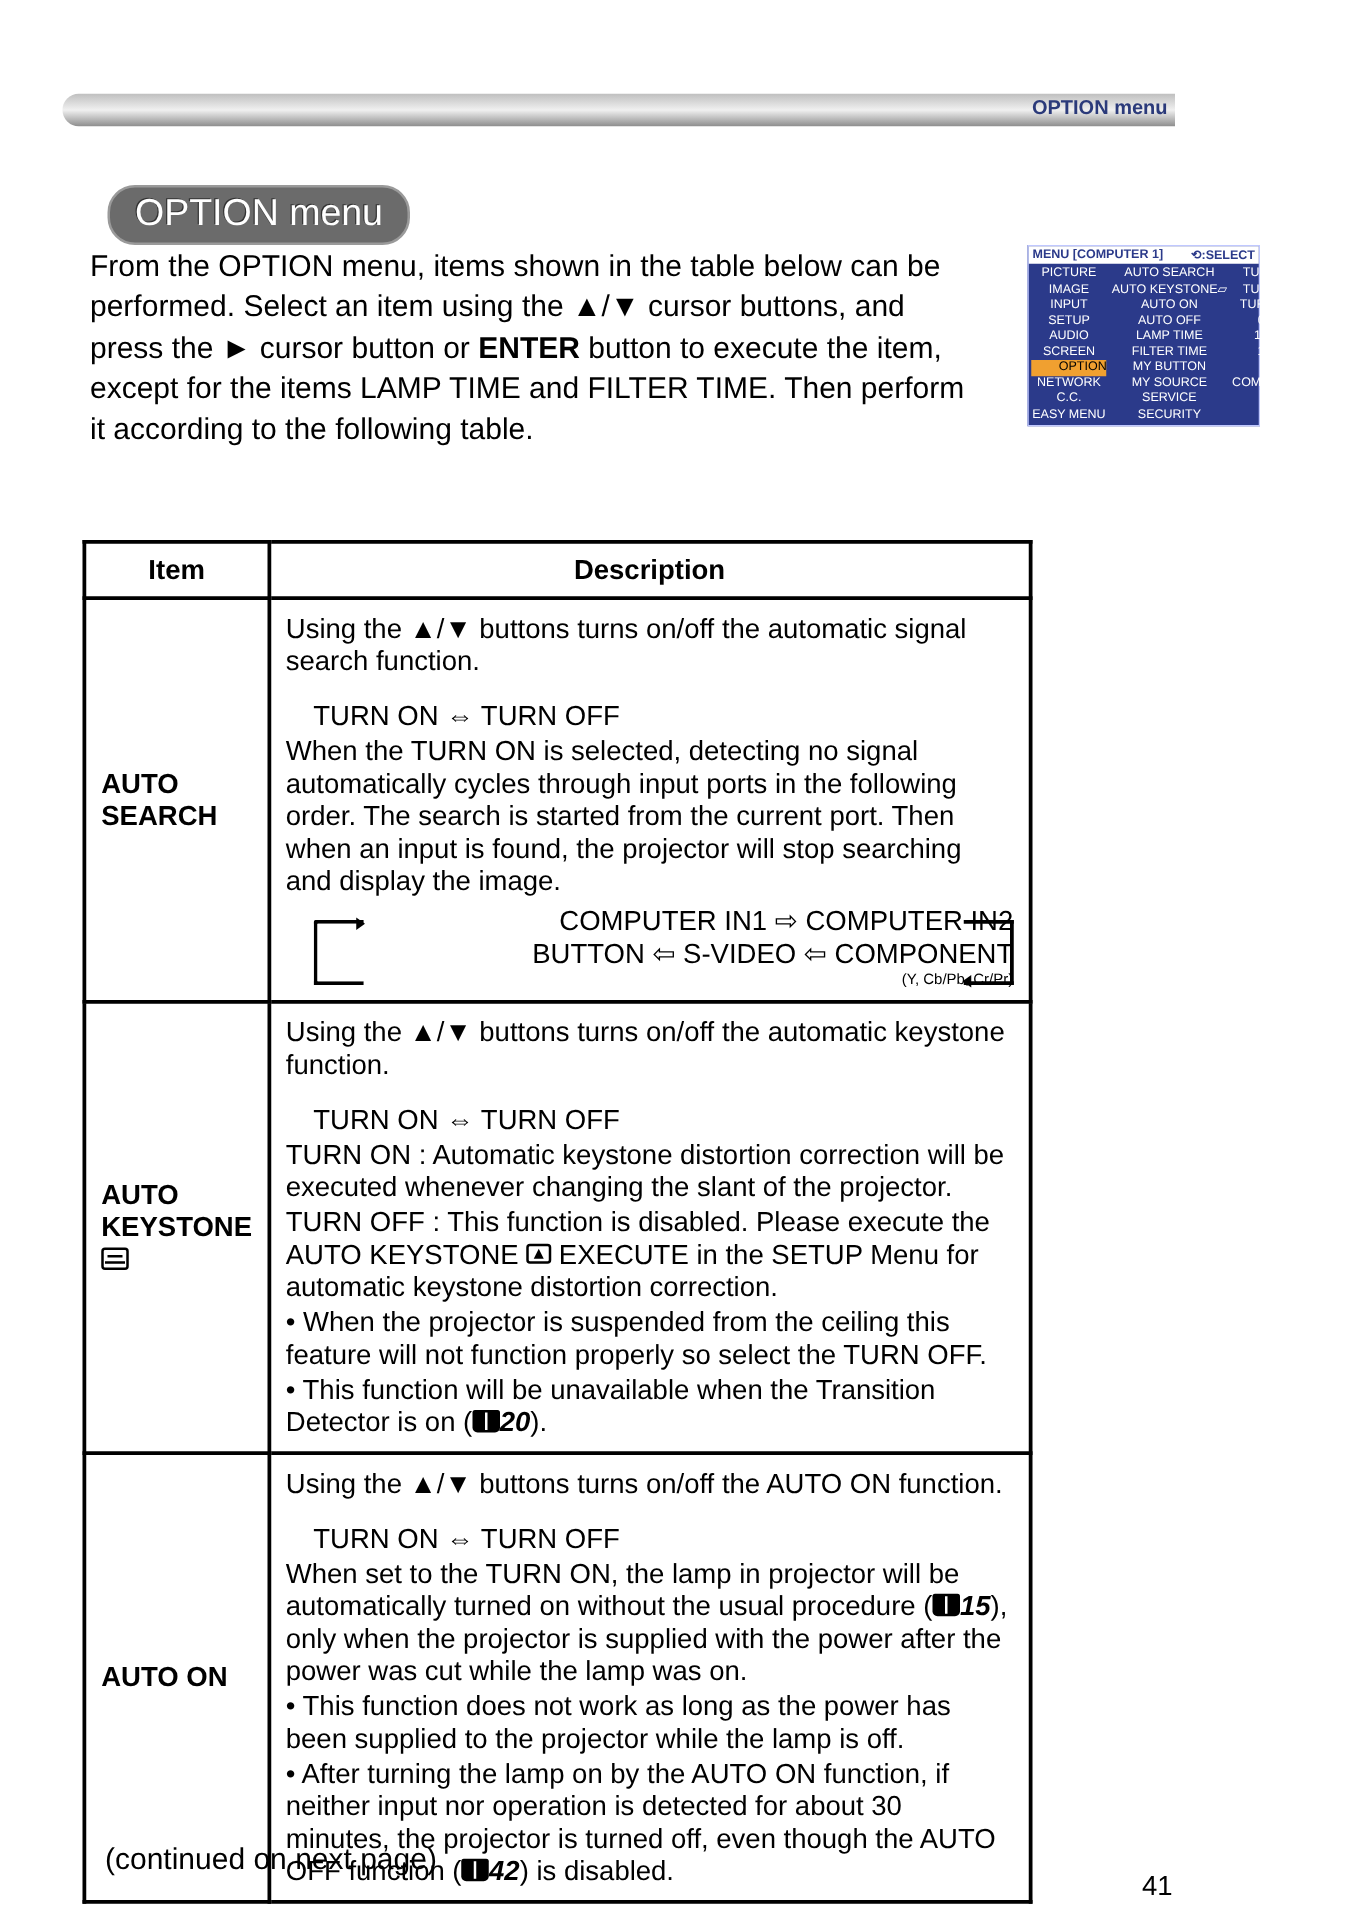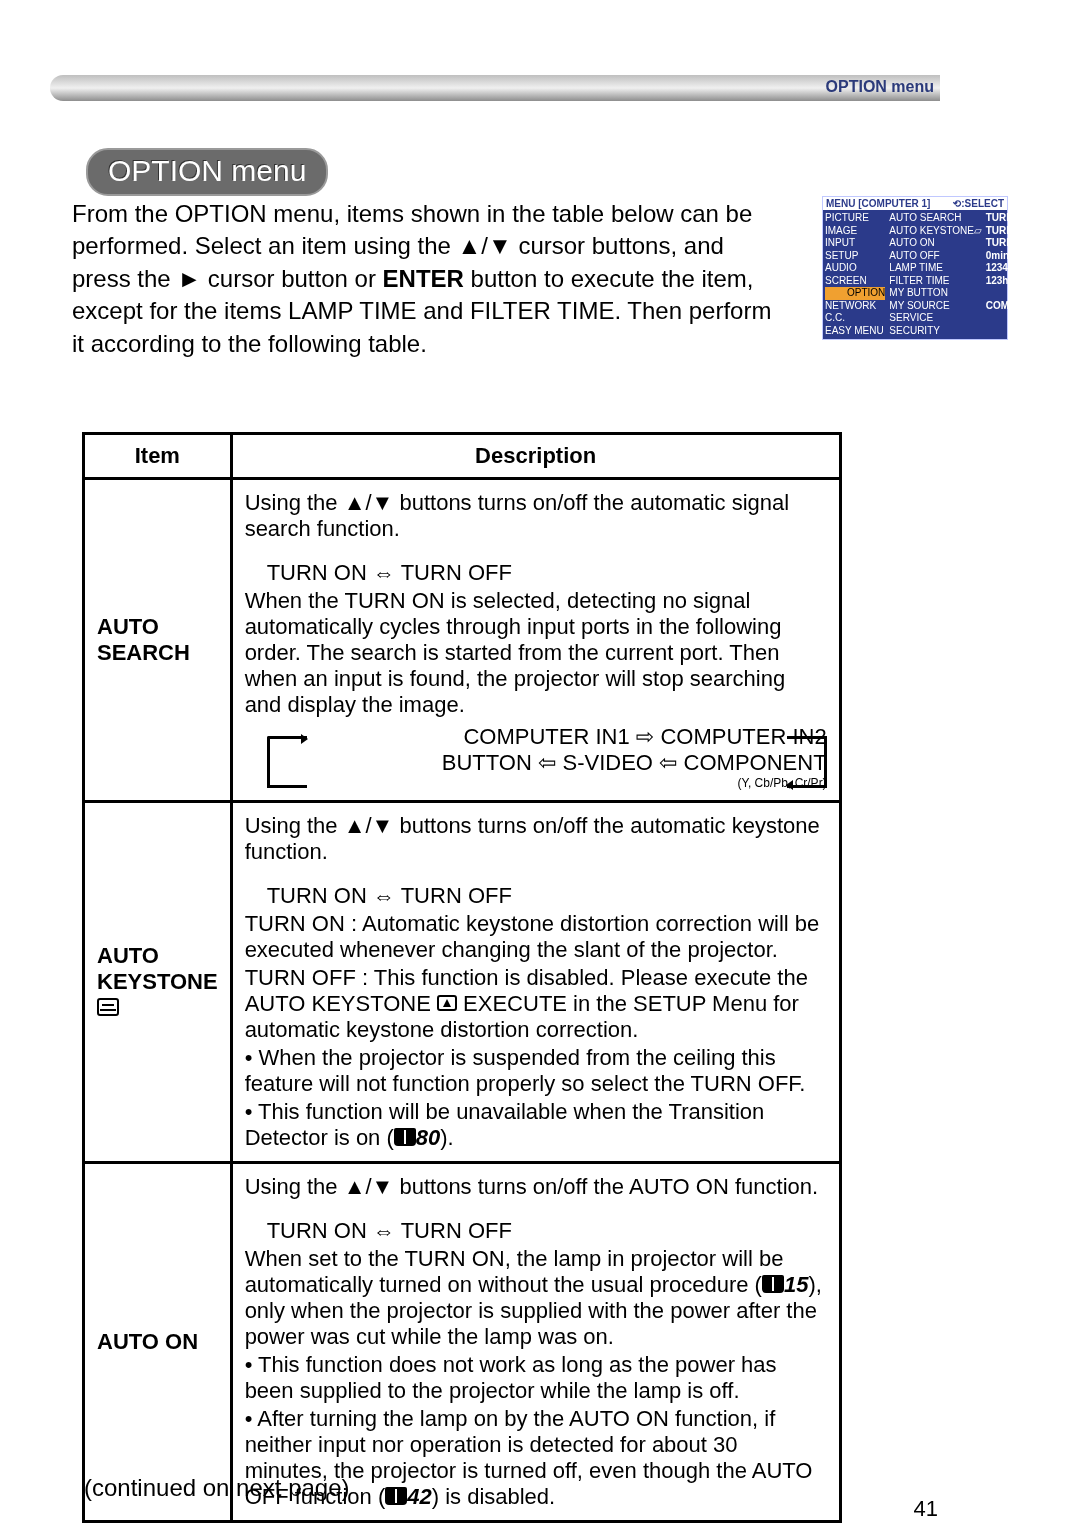--- a/index.html
+++ b/index.html
@@ -63,27 +63,27 @@
     background: #fff;
     color: #2b3a8a;
     font-weight: bold;
     padding: 1px 3px;
     display: flex;
     justify-content: space-between;
   }
   .menu-body { display: flex; }
   .menu-col1 { width: 70px; padding: 2px; }
   .menu-col2 { width: 100px; padding: 2px; }
-  .menu-col3 { flex: 1; padding: 2px; font-weight: bold; }
-  .menu-row { white-space: nowrap; line-height: 1.25; }
+  .menu-col3 { flex: 1; padding: 2px; }
+  .menu-row { white-space: nowrap; line-height: 1.25; text-align: center; }
   .menu-row.sel { background: #f0a030; color: #000; padding-left: 22px; }
   .main-table {
     position: absolute;
     top: 432px;
-    left: 82px;
+    left: 66px;
     width: 758px;
     border-collapse: collapse;
     font-size: 22px;
   }
   .main-table th, .main-table td {
     border: 3px solid #000;
     padding: 8px 12px;
     vertical-align: middle;
     text-align: left;
   }
@@ -260,21 +260,21 @@
       </td>
       <td class="desc">
         <p>Using the ▲/▼ buttons turns on/off the automatic keystone function.</p>
         <p class="indent">TURN ON ⇔ TURN OFF</p>
         <p>TURN ON : Automatic keystone distortion correction will be executed whenever changing the slant of the projector.</p>
         <p>
           <span>TURN OFF : This function is disabled. Please execute the AUTO KEYSTONE </span><span class="keystone-exec-icon"></span><span> EXECUTE in the SETUP Menu for automatic keystone distortion correction.</span>
         </p>
         <p>• When the projector is suspended from the ceiling this feature will not function properly so select the TURN OFF.</p>
         <p>
-          <span>• This function will be unavailable when the Transition Detector is on (</span><span class="book-icon"></span><b><i>80</i></b><span>).</span>
+          <span>• This function will be unavailable when the Transition Detector is on (</span><span class="book-icon"></span><b><i>20</i></b><span>).</span>
         </p>
       </td>
     </tr>
 
     <tr>
       <td class="col-item">AUTO ON</td>
       <td class="desc">
         <p>Using the ▲/▼ buttons turns on/off the AUTO ON function.</p>
         <p class="indent">TURN ON ⇔ TURN OFF</p>
         <p>

